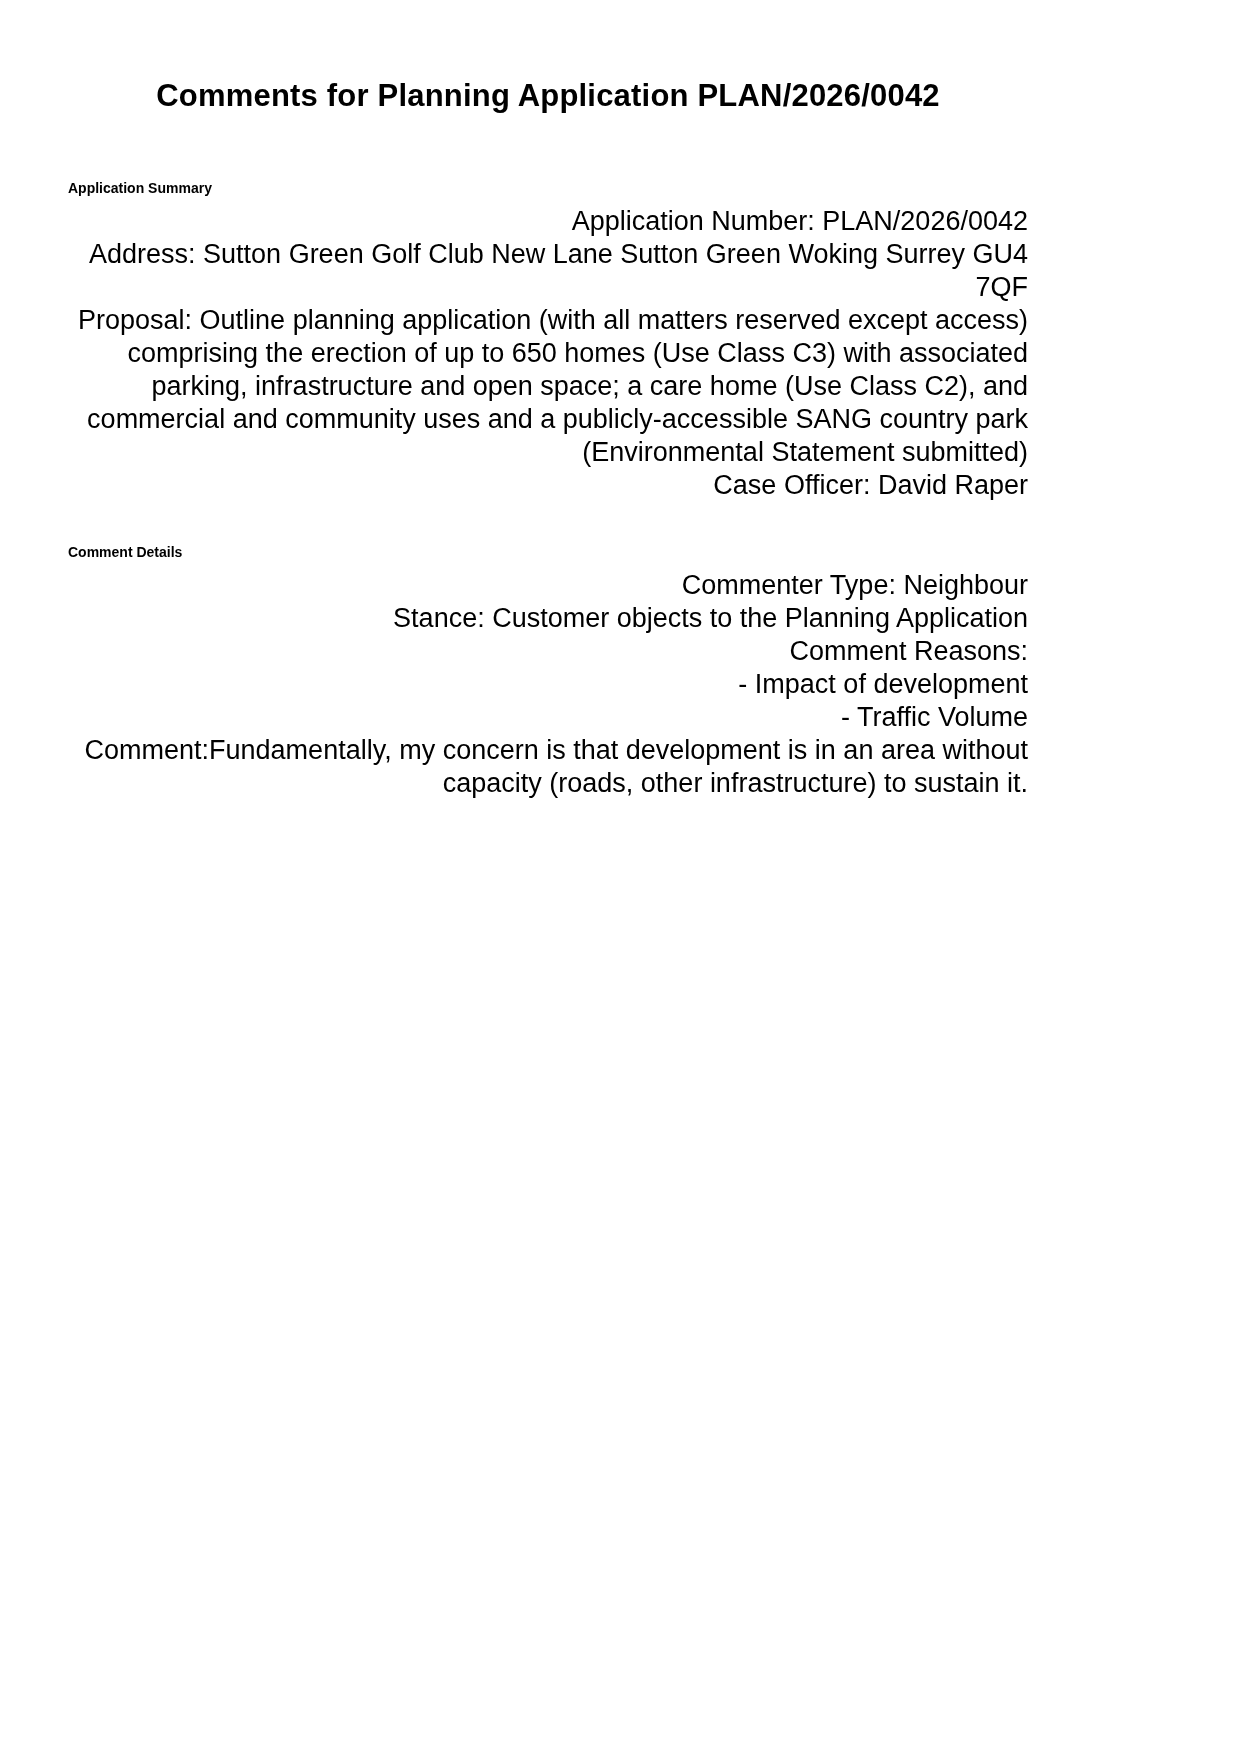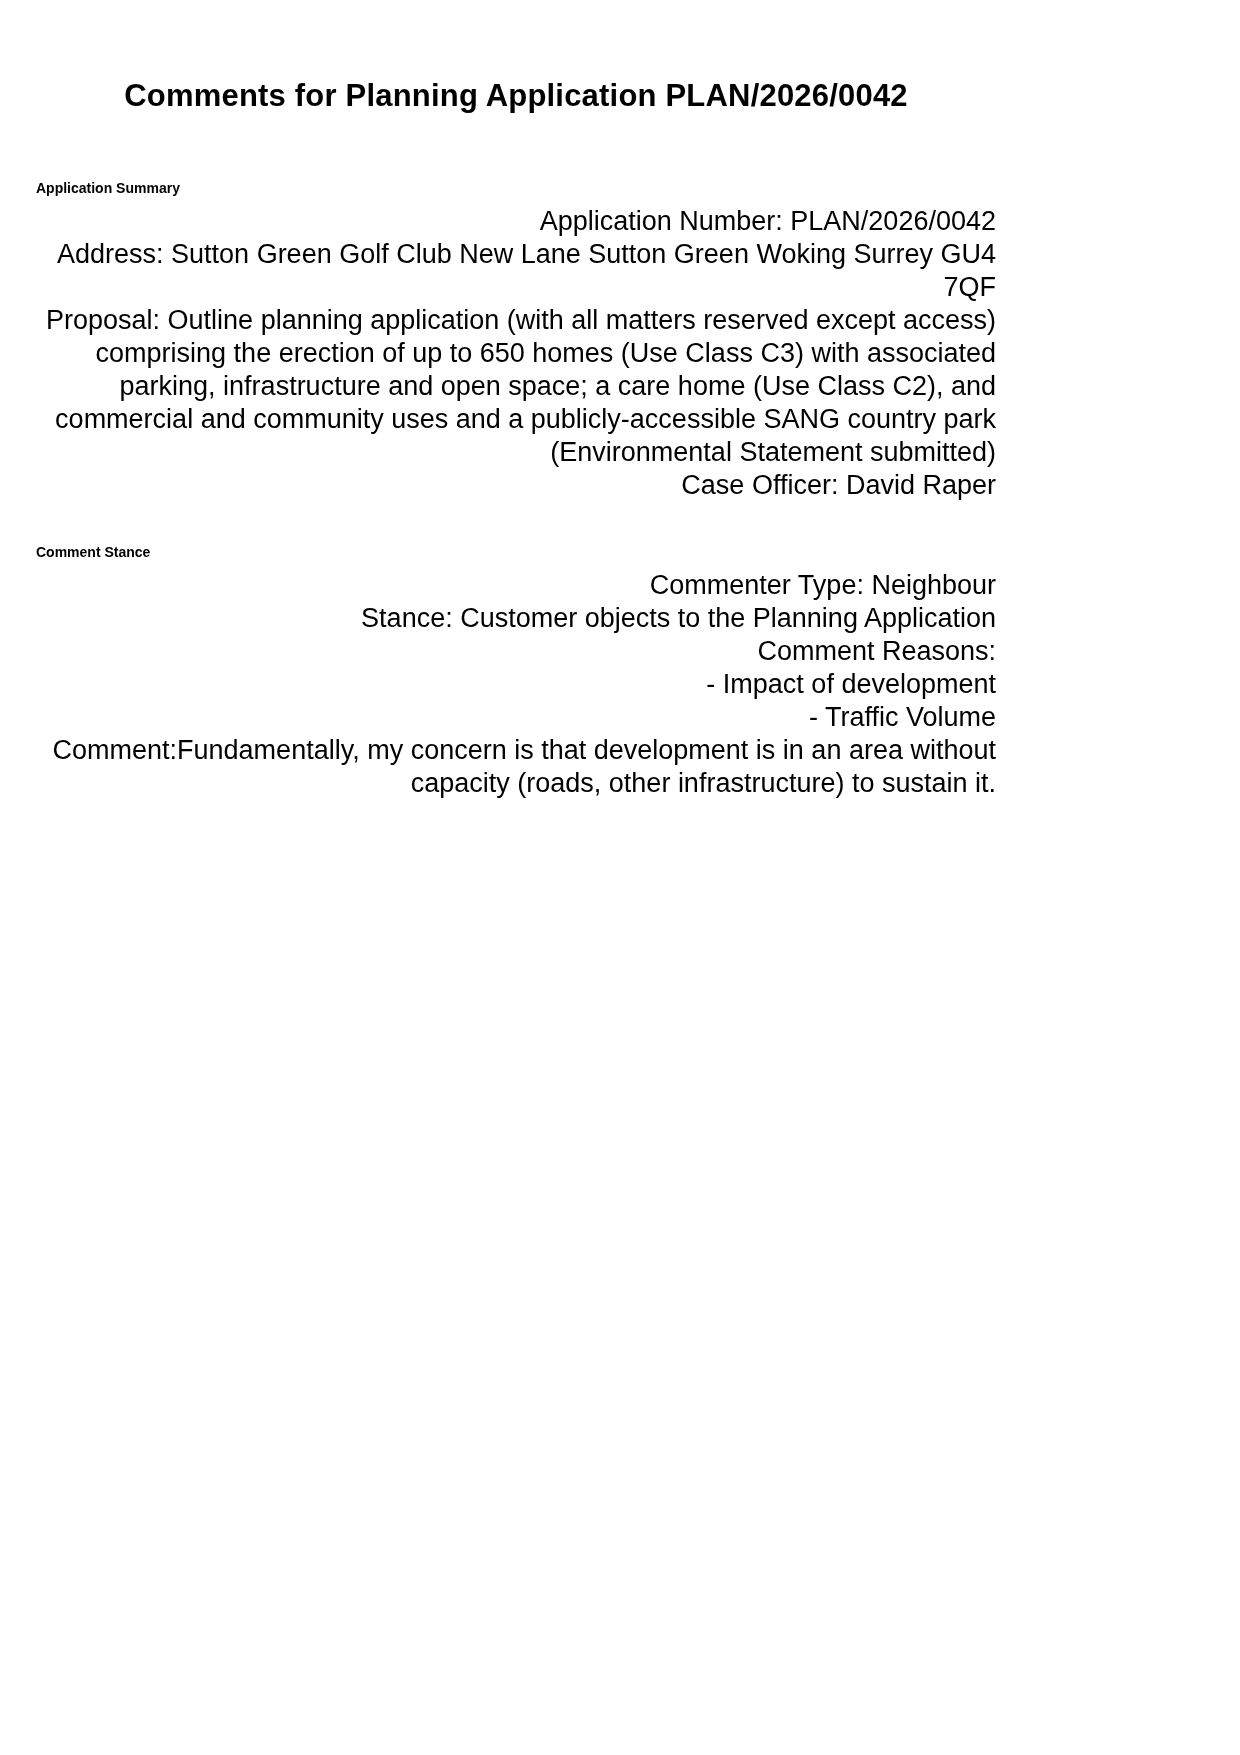--- a/index.html
+++ b/index.html
@@ -7,21 +7,21 @@
     margin: 0;
     padding: 0;
     background: #ffffff;
     color: #000000;
     font-family: "Liberation Sans", sans-serif;
   }
   .page {
     width: 1240px;
     height: 1755px;
     background: #ffffff;
-    padding: 78px 68px 60px 36px;
+    padding: 78px 68px 60px 68px;
     position: relative;
   }
   .content {
     width: 960px;
   }
   .doc-title {
     font-size: 31px;
     font-weight: bold;
     text-align: center;
     margin: 0 0 58px 0;
@@ -58,21 +58,21 @@
     <section class="doc-section">
       <h2 class="section-heading">Application Summary</h2>
       <p class="line">Application Number: PLAN/2026/0042</p>
       <p class="line">Address: Sutton Green Golf Club New Lane Sutton Green Woking Surrey GU4 7QF</p>
       <p class="line">Proposal: Outline planning application (with all matters reserved except access) comprising the erection of up to 650 homes (Use Class C3) with associated parking, infrastructure and open space; a care home (Use Class C2), and commercial and community uses and a publicly-accessible SANG country park (Environmental Statement submitted)</p>
       <p class="line">Case Officer: David Raper</p>
     </section>
 
 
     <section class="doc-section">
-      <h2 class="section-heading">Comment Stance</h2>
+      <h2 class="section-heading">Comment Details</h2>
       <p class="line">Commenter Type: Neighbour</p>
       <p class="line">Stance: Customer objects to the Planning Application</p>
       <p class="line">Comment Reasons:</p>
       <p class="line indent">- Impact of development</p>
       <p class="line indent">- Traffic Volume</p>
       <p class="line">Comment:Fundamentally, my concern is that development is in an area without capacity (roads, other infrastructure) to sustain it.</p>
     </section>
 
   </div>
 </div>

